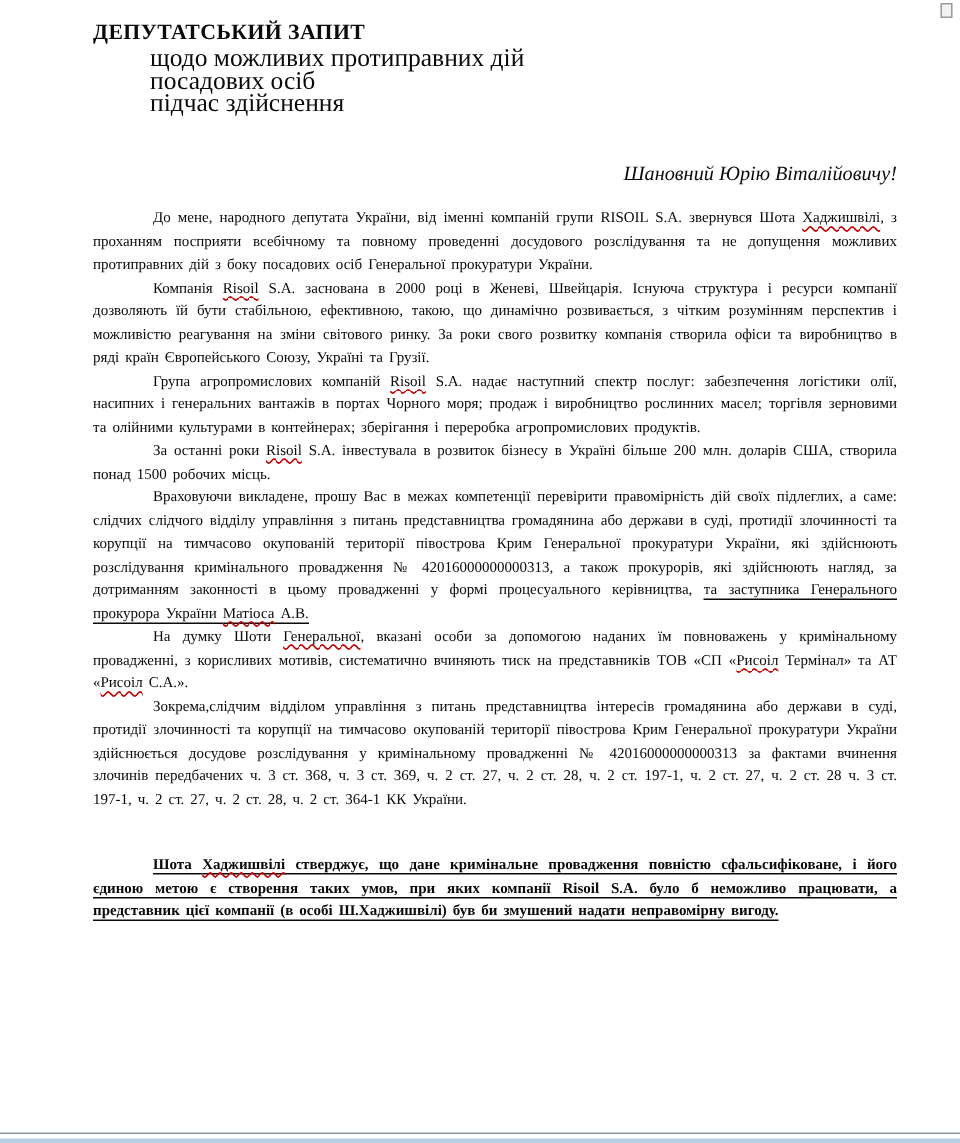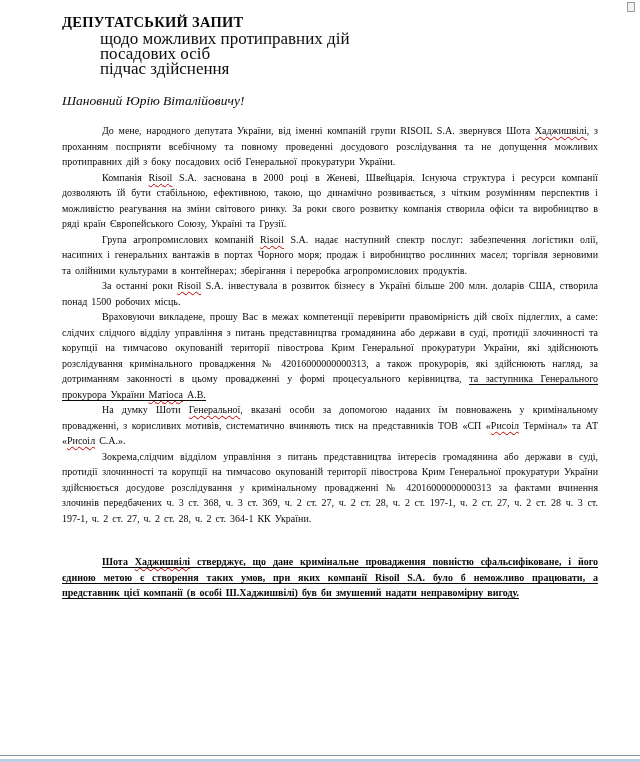--- a/index.html
+++ b/index.html
@@ -26,22 +26,22 @@
     margin-top:4px;
   }
   .subject {
     margin-left:38px;
     font-weight:normal;
     font-size:17px;
     line-height:15px;
     width:330px;
   }
   .salutation {
-    margin-top:17px;
-    text-align:left;
+    margin-top:32px;
+    text-align:right;
     font-style:italic;
     font-size:13.5px;
   }
   .body-text { margin-top:14px; }
   .para {
     font-size:10px;
     line-height:15.5px;
     text-align:justify;
     text-indent:40px;
     word-spacing:1.5px;

